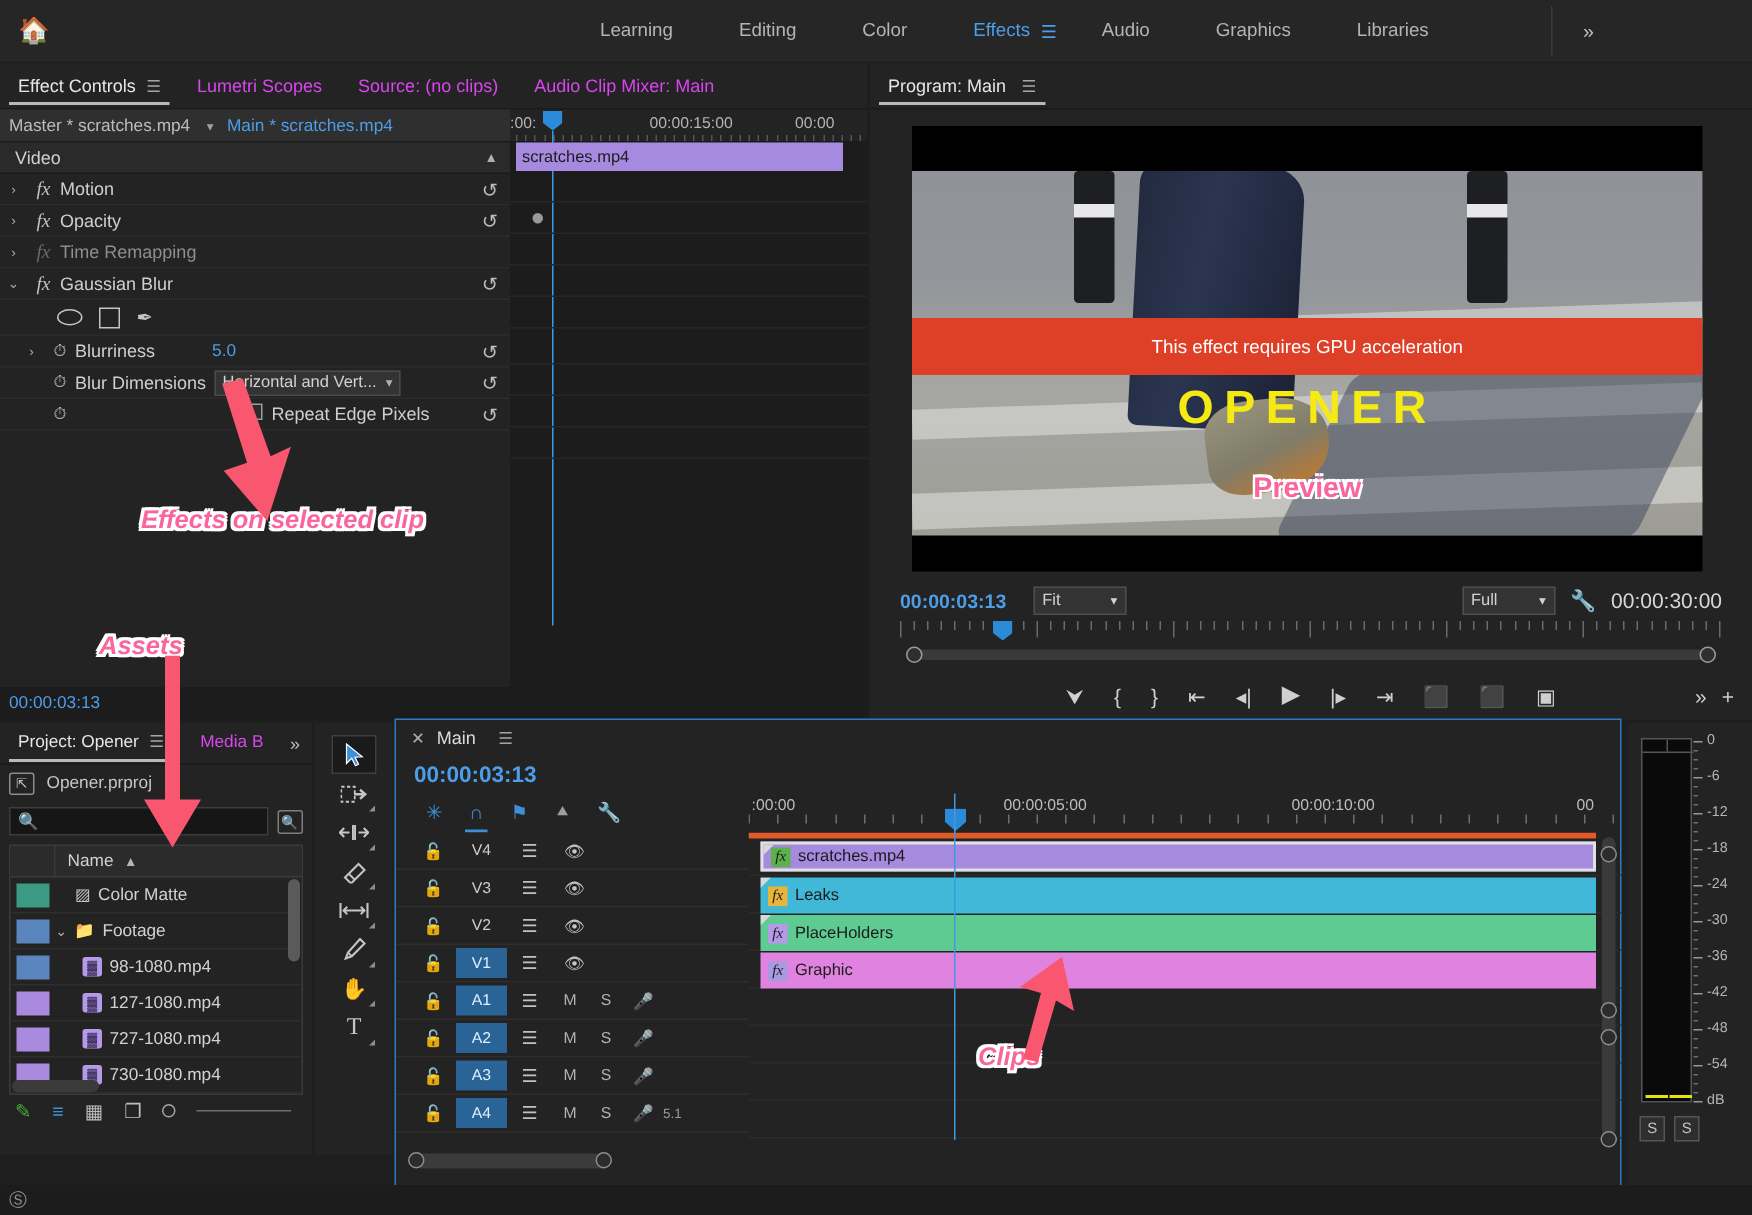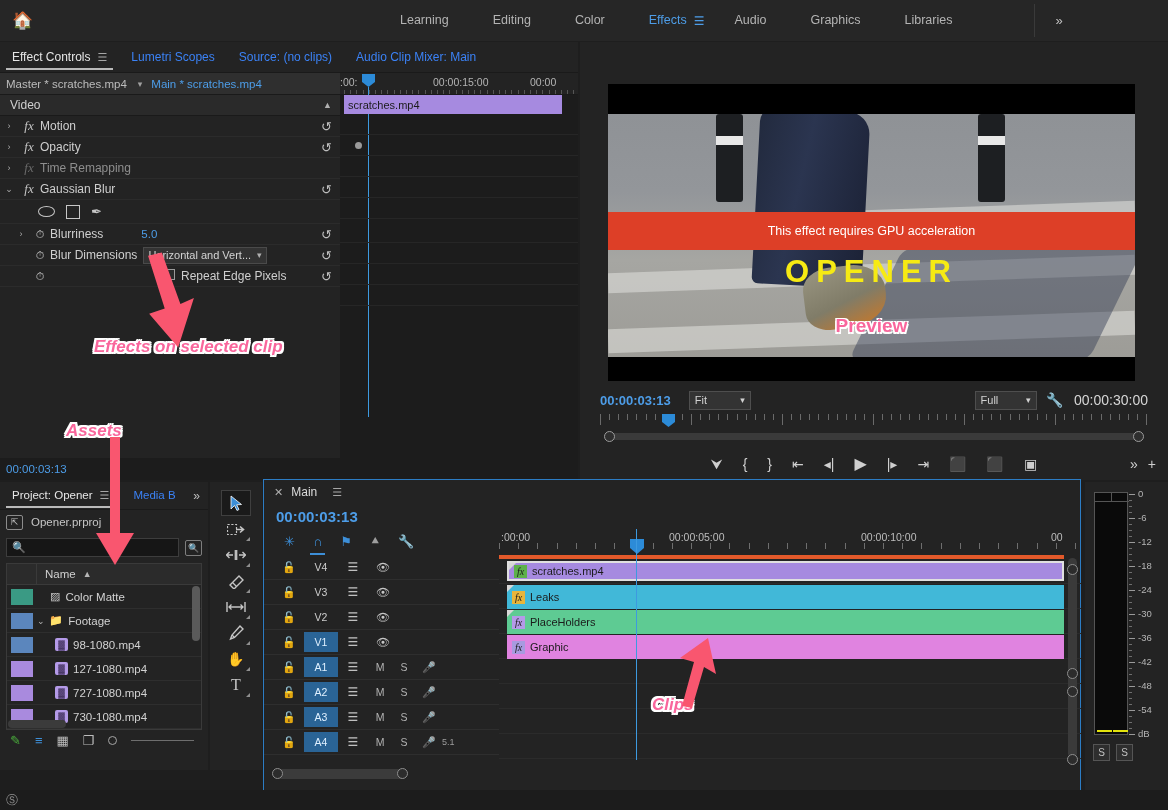--- a/index.html
+++ b/index.html
@@ -40,21 +40,21 @@
   
   .ec-panel {
     position: absolute; left: 0; top: 42px; width: 578px; height: 416px;
     background: #232323;
   }
   .panel-tabs {
     height: 31px; background: #232323; display: flex; align-items: flex-start;
     border-bottom: 1px solid #1a1a1a;
   }
   .ptab {
-    padding: 0 12px; height: 31px; line-height: 31px; font-size: 12px; color: #3b82f6;
+    padding: 0 12px; height: 31px; line-height: 31px; font-size: 12px; color: #d946ef;
     position: relative; white-space: nowrap;
   }
   .ptab.active { color: #e6e6e6; }
   .ptab.active::after {
     content: ''; position: absolute; left: 6px; right: 6px; bottom: 3px; height: 2px;
     background: #b9b9b9;
   }
   .hamburger { display: inline-block; margin-left: 7px; color: #a6a6a6; font-size: 11px; }
 
   .ec-body { position: relative; height: 385px; }
@@ -515,20 +515,26 @@
         </div>
       </div>
     </div>
   </div>
 
   <div class="tc-strip">
     <span class="tc-blue">00:00:03:13</span>
   </div>
 
   <div class="pm-panel">
+    <div class="pm-tabrow">
+      <span class="ptab active">
+        <span>Program: Main</span>
+        <span class="hamburger">☰</span>
+      </span>
+    </div>
 
     <div class="pm-stage">
       <div class="pm-video">
         <div class="bollard" style="left:108px;"></div>
         <div class="bollard" style="left:370px;"></div>
         <div class="road-line" style="left:0;top:96px;width:527px;height:15px;transform:rotate(-2deg);"></div>
         <div class="road-line" style="left:0;top:150px;width:527px;height:20px;transform:rotate(-2deg);"></div>
         <div class="road-line" style="left:0;top:206px;width:527px;height:24px;transform:rotate(-2deg);"></div>
         <div class="shadow-d"></div>
         <div class="leg"></div>

